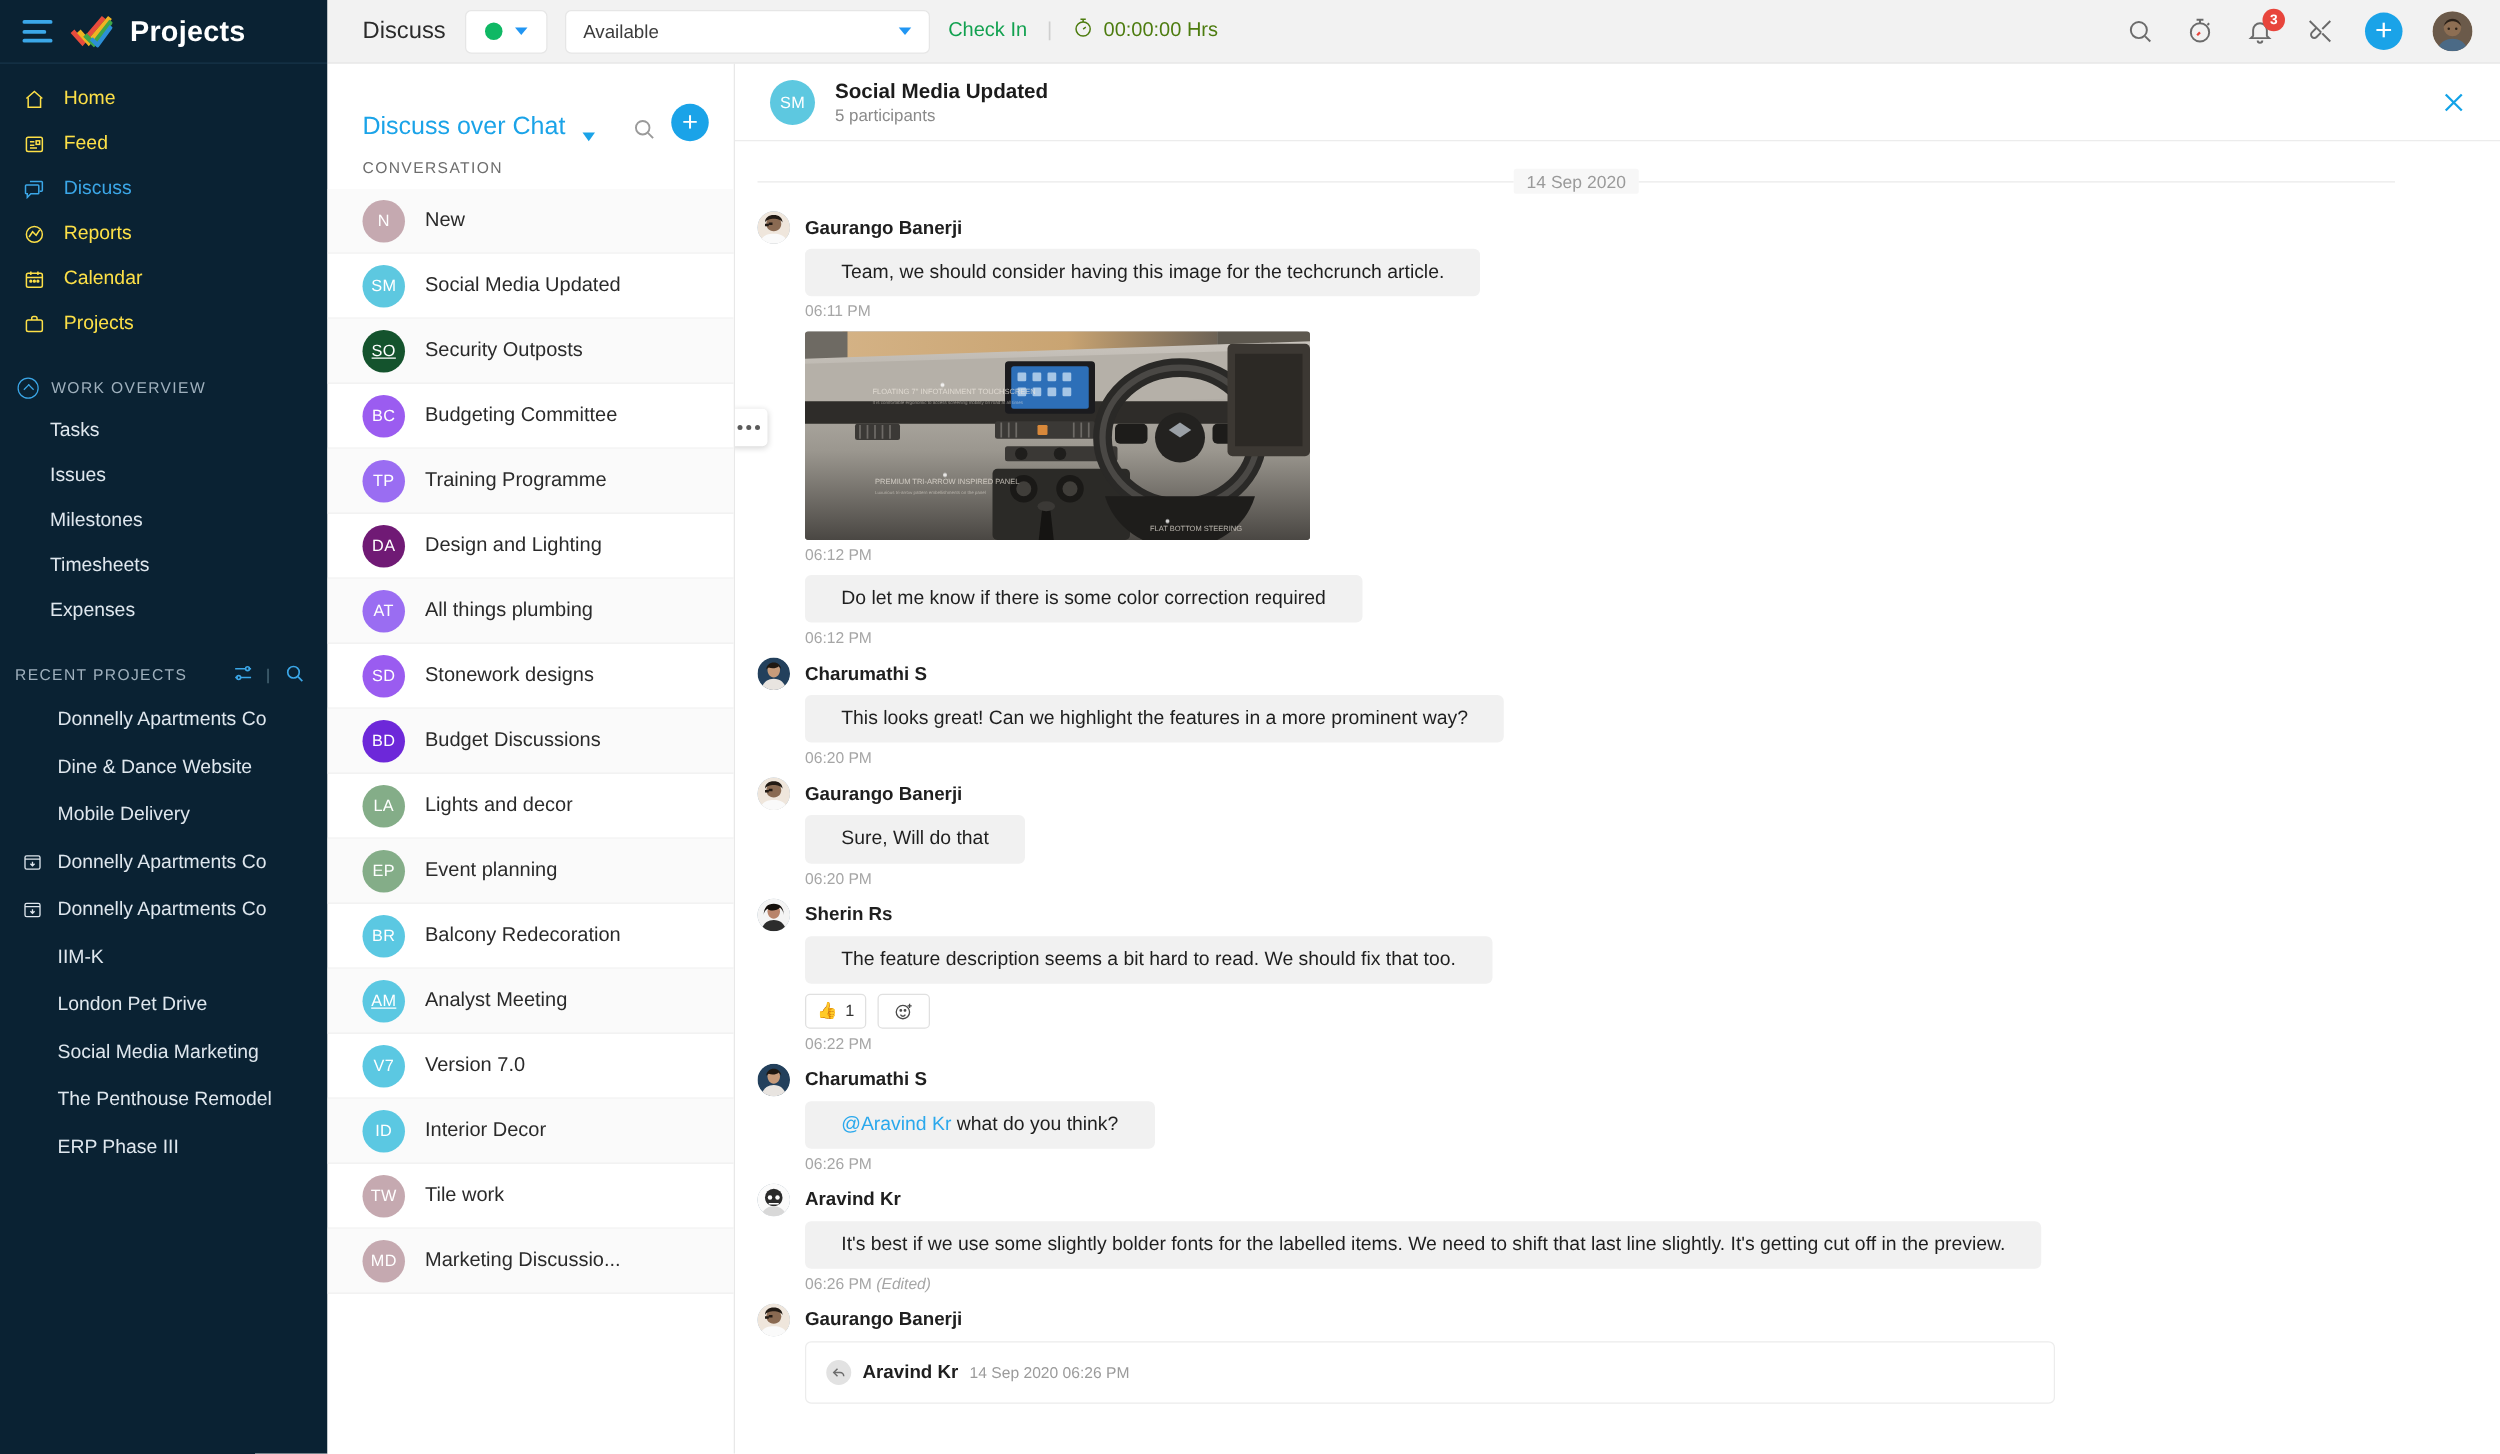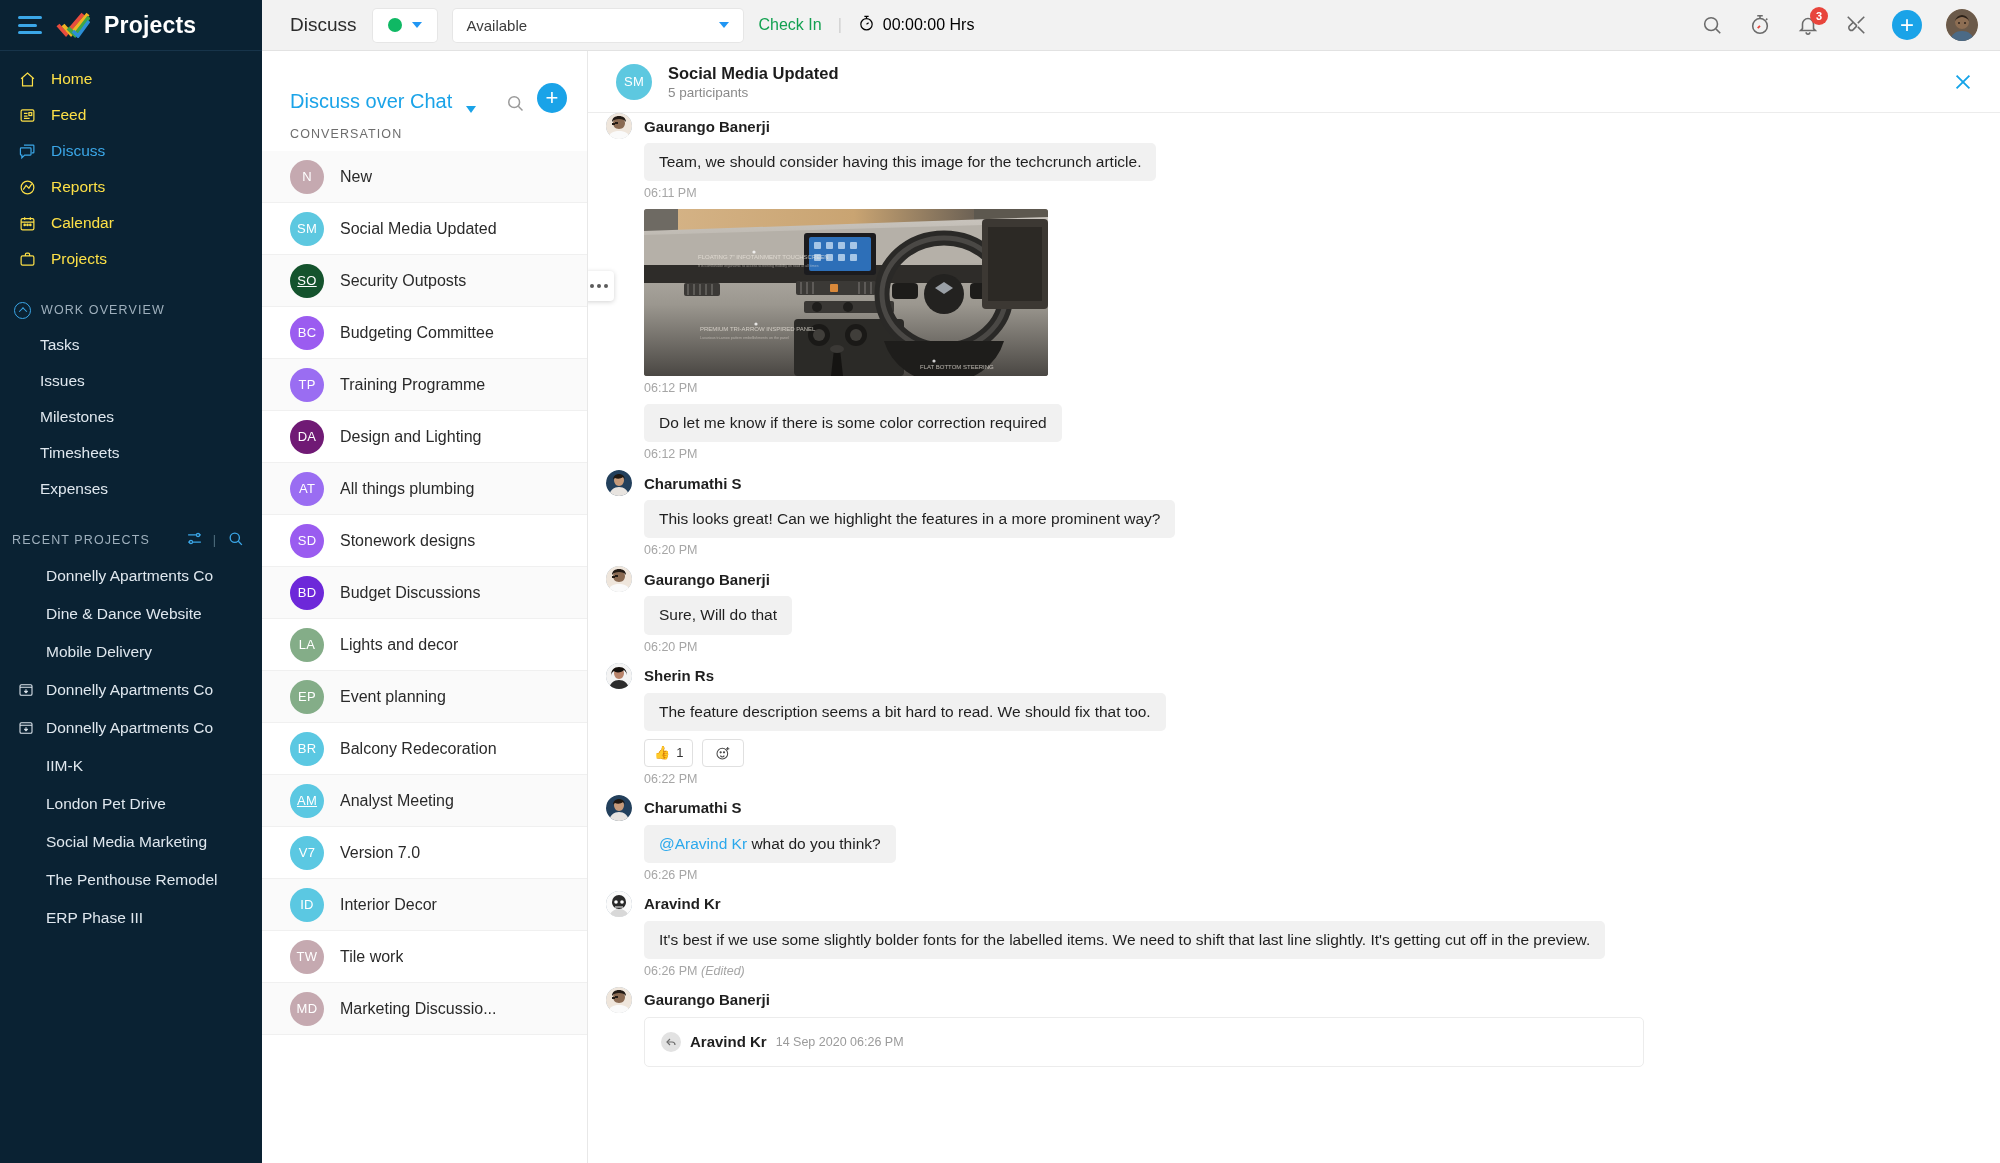--- a/index.html
+++ b/index.html
@@ -69,21 +69,21 @@
   }
   .dot { width: 14px; height: 14px; border-radius: 50%; background: #0fb864; }
   .caret { width: 0; height: 0; border-left: 5px solid transparent; border-right: 5px solid transparent; border-top: 6px solid #2196f3; }
   .status-select {
     width: 290px; height: 33px; background: #fff; border-radius: 4px; box-shadow: 0 0 0 1px #e6e6e6;
     display: flex; align-items: center; justify-content: space-between; padding: 0 14px; cursor: pointer;
   }
   .status-select span { font-size: 15px; color: #3c3c3c; }
   .checkin { color: #12a150; font-size: 16px; cursor: pointer; }
   .vbar { color: #cfcfcf; font-size: 16px; }
-  .timer { display: flex; align-items: center; gap: 8px; color: #000000; font-size: 16px; }
+  .timer { display: flex; align-items: center; gap: 8px; color: #4d7c0f; font-size: 16px; }
   .timer svg { width: 17px; height: 17px; }
   .topbar-spacer { flex: 1; }
   .topicons { display: flex; align-items: center; gap: 24px; }
   .topicon { width: 24px; height: 24px; color: #6b6b6b; cursor: pointer; position: relative; display:flex; align-items:center; justify-content:center;}
   .topicon svg { width: 22px; height: 22px; }
   .badge {
     position: absolute; top: -6px; right: -8px; background: #e8453c; color: #fff;
     border-radius: 50%; min-width: 18px; height: 18px; font-size: 11px;
     display: flex; align-items: center; justify-content: center; font-weight: bold; padding: 0 4px;
   }
@@ -131,21 +131,21 @@
   .datesep .lbl { font-size: 14px; color: #9a9a9a; background: #f7f7f7; padding: 2px 10px; border-radius: 2px; }
   .datesep .line.right { max-width: 640px; }
 
   .msg { padding-left: 18px; margin-bottom: 2px; position: relative; }
   .msg .author { display: flex; align-items: center; gap: 12px; margin-bottom: 4px; }
   .msg .author .pfp { width: 26px; height: 26px; border-radius: 50%; overflow: hidden; flex: 0 0 26px; position: relative; background: #b9c4cd; }
   .msg .author .nm { font-size: 15px; font-weight: bold; color: #1f1f1f; }
   .bubblewrap { padding-left: 38px; }
   .bubble {
     display: inline-block; background: #f1f1f1; border-radius: 5px;
-    padding: 9px 15px; font-size: 15.5px; color: #1f1f1f; line-height: 1.3;
+    padding: 9px 29px; font-size: 15.5px; color: #1f1f1f; line-height: 1.3;
     max-width: 1160px;
   }
   .mention { color: #2aa8ec; }
   .time { font-size: 12.5px; color: #a6a6a6; padding-left: 38px; margin: 5px 0 9px; }
   .time .edited { font-style: italic; }
 
   .imgmsg { padding-left: 38px; position: relative; }
   .dots {
     position: absolute; left: -22px; top: 62px; width: 30px; height: 30px; background: #fff;
     border-radius: 4px; box-shadow: 0 1px 5px rgba(0,0,0,.18);
@@ -511,20 +511,25 @@
           <div class="spacer"></div>
           <div class="closebtn">
               <svg viewBox="0 0 24 24" fill="none" stroke="currentColor" stroke-width="2">
                 <path d="M5 5l14 14M19 5L5 19"></path>
               </svg>
             </div>
         </div>
 
         <div class="msgs">
 
+          <div class="datesep">
+            <span class="line"></span>
+            <span class="lbl">14 Sep 2020</span>
+            <span class="line right"></span>
+          </div>
 
           <div class="msg">
             <div class="author">
               <span class="pfp"><svg viewBox="0 0 26 26" width="26" height="26">
                     <circle cx="13" cy="13" r="13" fill="#efe6dc"></circle>
                     <path d="M13 4a6 6 0 00-6 6c0 3 2 6 6 6s6-3 6-6a6 6 0 00-6-6z" fill="#8a6a52"></path>
                     <path d="M6 9c0-4 3-6 7-6s7 2 7 6c-1-2-4-3-7-3S7 7 6 9z" fill="#221a14"></path>
                     <path d="M2 26c1-6 5-8 11-8s10 2 11 8z" fill="#fafafa"></path>
                     <path d="M9 9h3v2H9zM6 10h3v2H6z" fill="#221a14"></path>
                   </svg></span>

